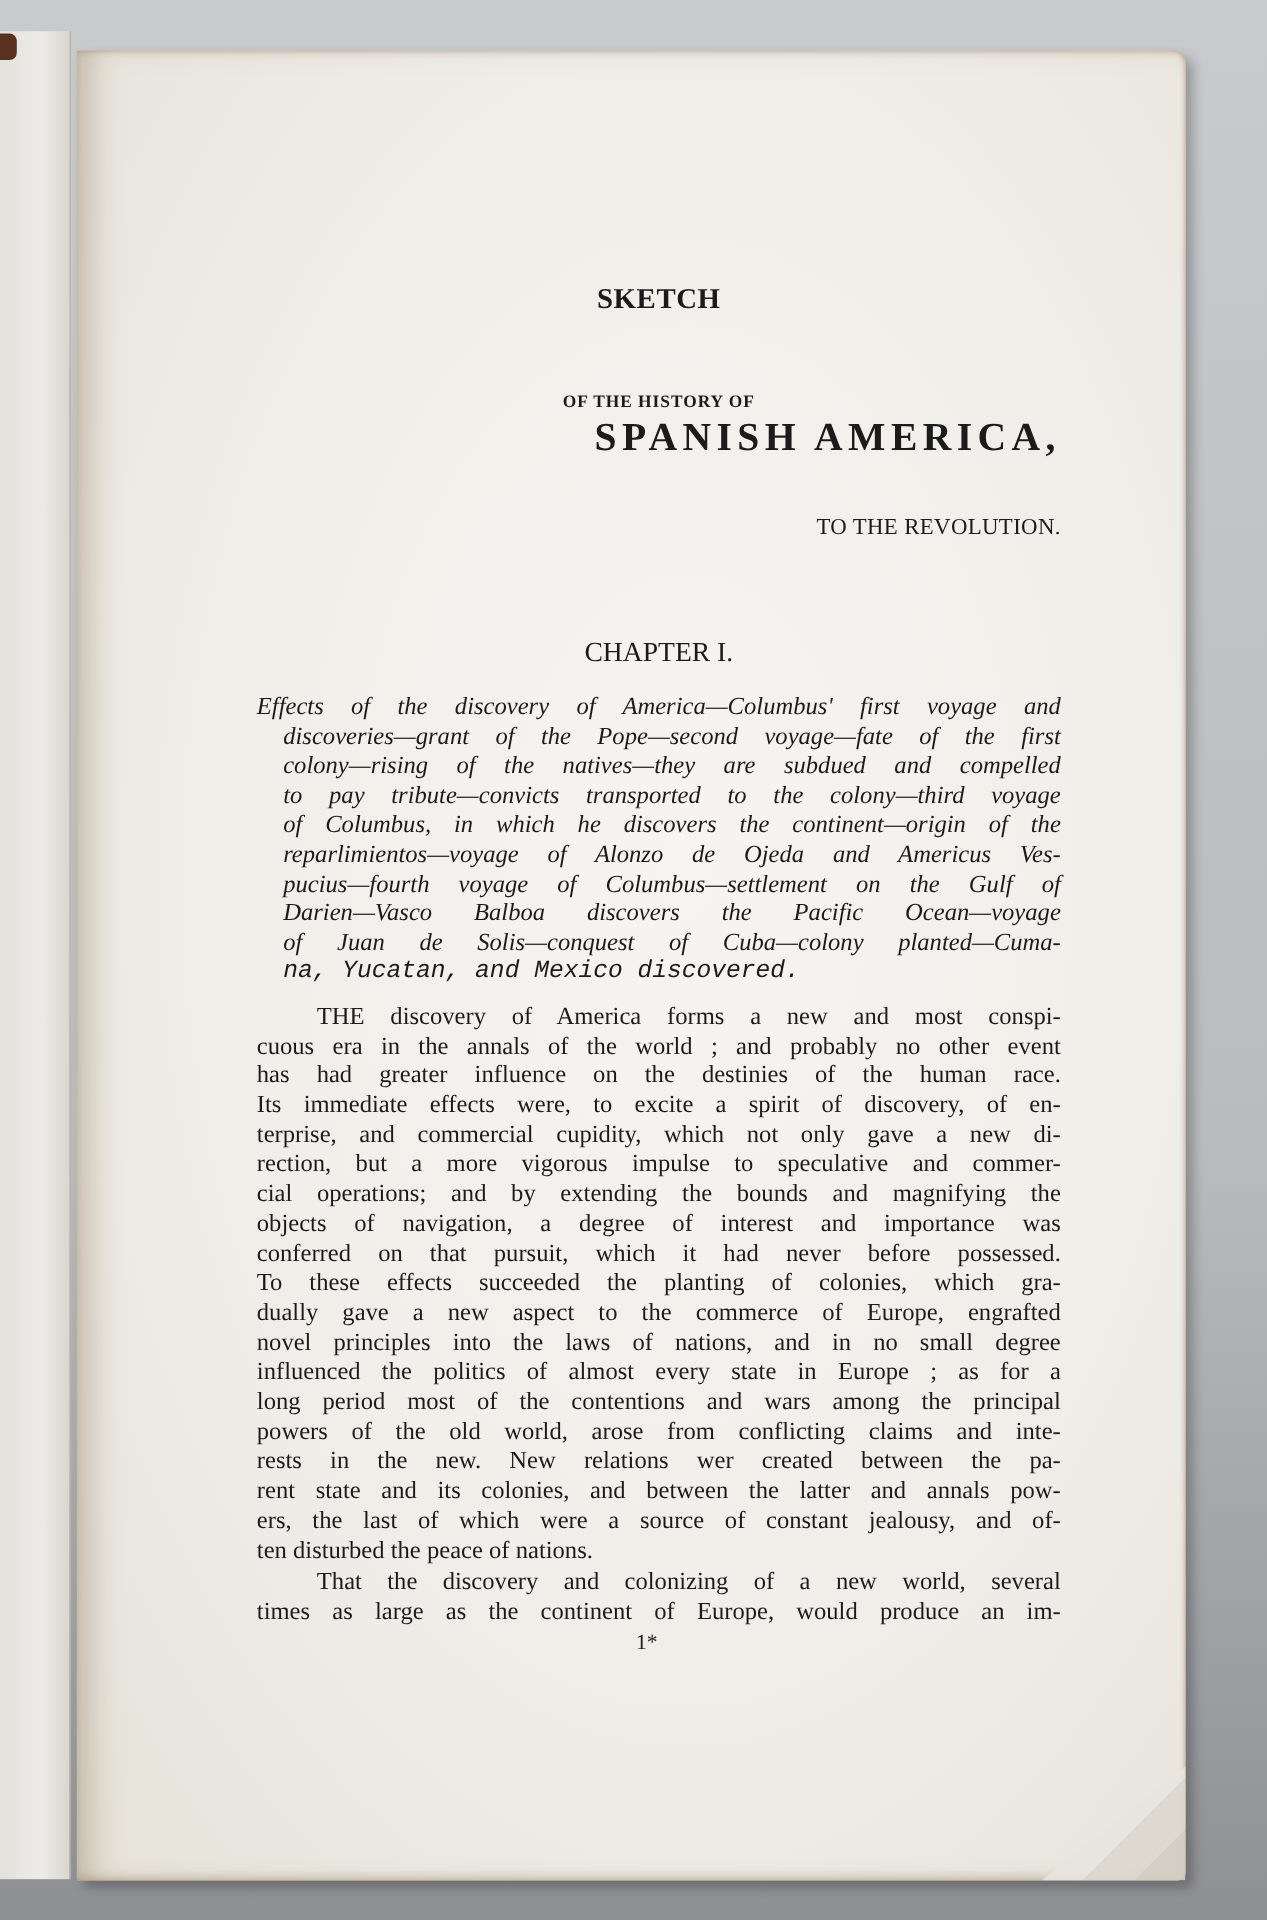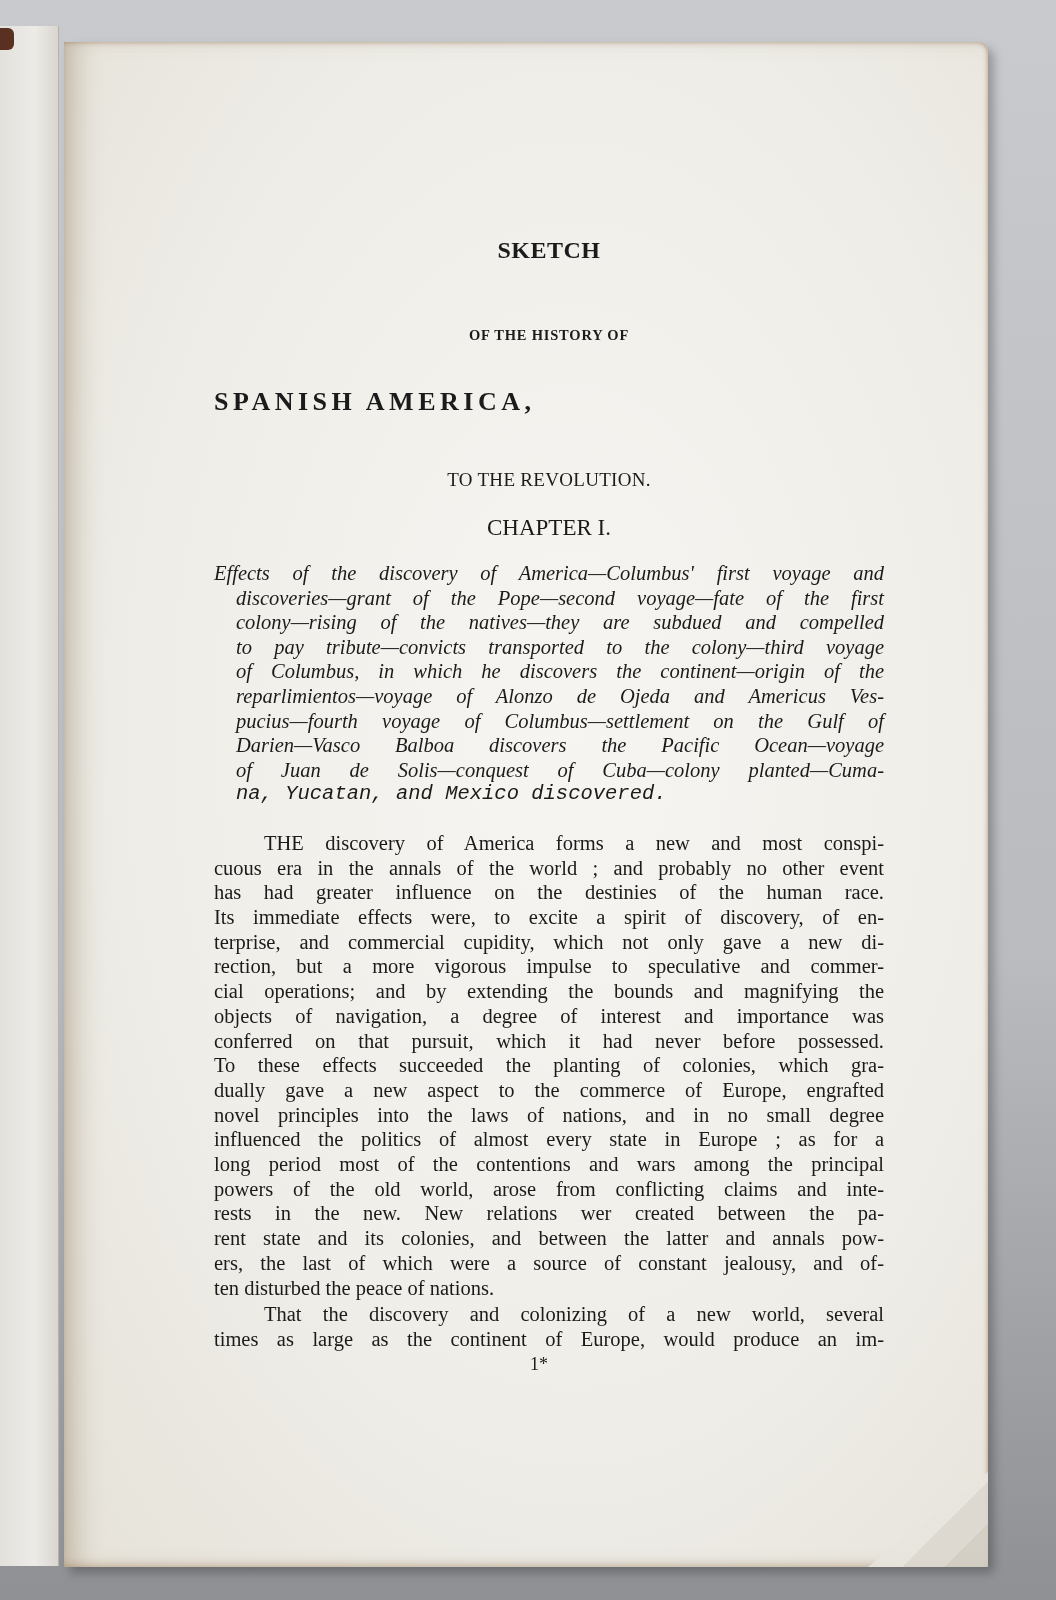--- a/index.html
+++ b/index.html
@@ -82,38 +82,37 @@
     }
     .title-of {
       text-align: center;
       font-weight: bold;
       font-size: 14.5px;
       letter-spacing: 0.8px;
       margin-top: 56px;
       height: 20px;
     }
     .title-main {
-      text-align: left;
+      text-align: right;
       font-weight: bold;
-      font-size: 26px;
+      font-size: 33px;
       letter-spacing: 4.5px;
-      margin-top: 40px;
       height: 40px;
     }
     .title-rev {
-      text-align: center;
+      text-align: right;
       font-size: 19px;
       letter-spacing: 0.3px;
       margin-top: 42px;
       height: 26px;
     }
     .chapter {
       text-align: center;
       font-size: 23px;
-      margin-top: 20px;
+      margin-top: 76px;
       height: 30px;
     }
     .synopsis {
       margin-top: 16px;
       font-style: italic;
       font-size: 20.5px;
       line-height: 24.6px;
     }
     .synopsis .line {
       display: block;
@@ -123,21 +122,21 @@
       padding-left: 22px;
     }
     .synopsis .line.first {
       padding-left: 0;
     }
     .synopsis .line.last {
       text-align-last: left;
       font-family: Liberation Mono, monospace;
     }
     .body-text {
-      margin-top: 24px;
+      margin-top: 12px;
       font-size: 20.5px;
       line-height: 24.7px;
     }
     .body-text .line {
       display: block;
       white-space: nowrap;
       text-align: justify;
       text-align-last: justify;
     }
     .body-text .line.indent {

